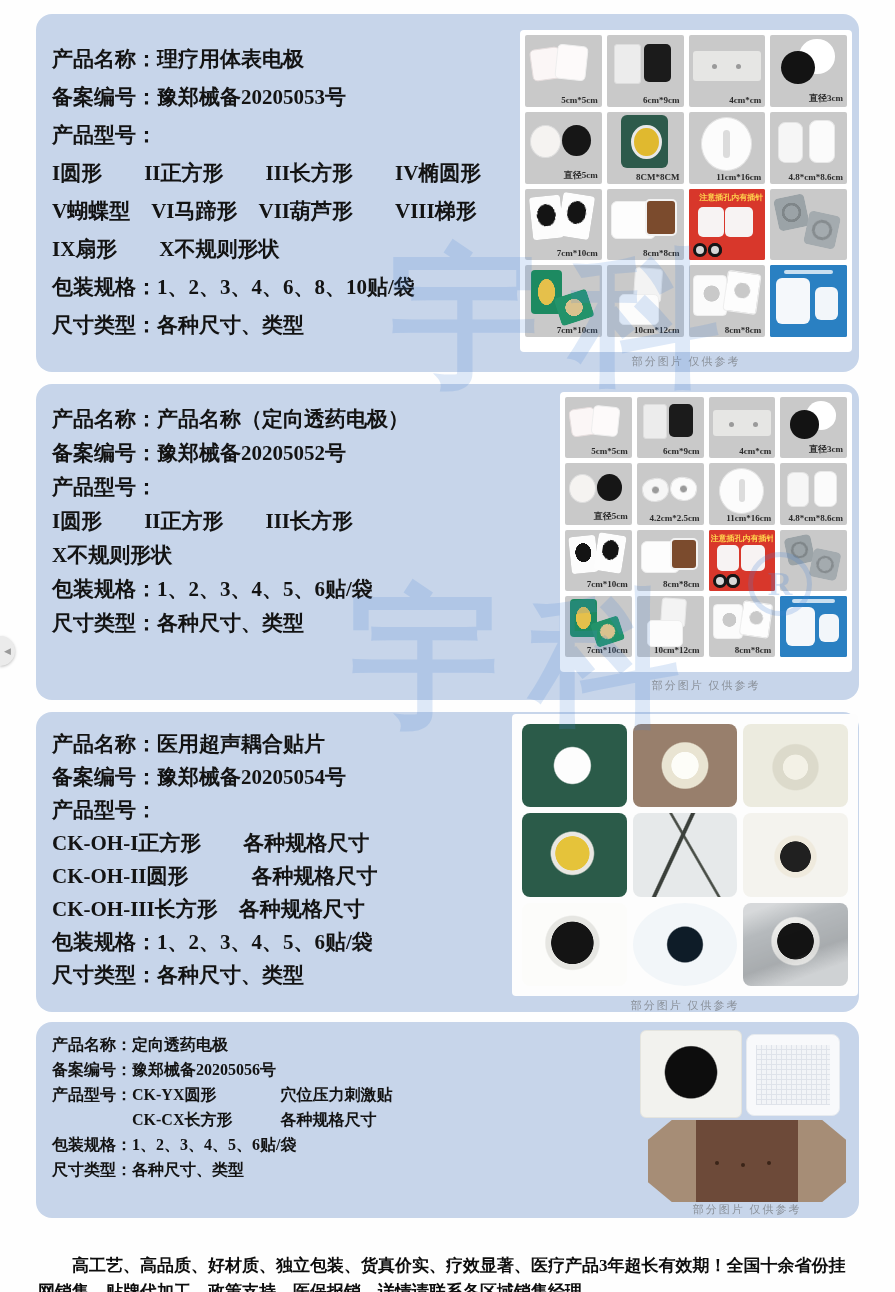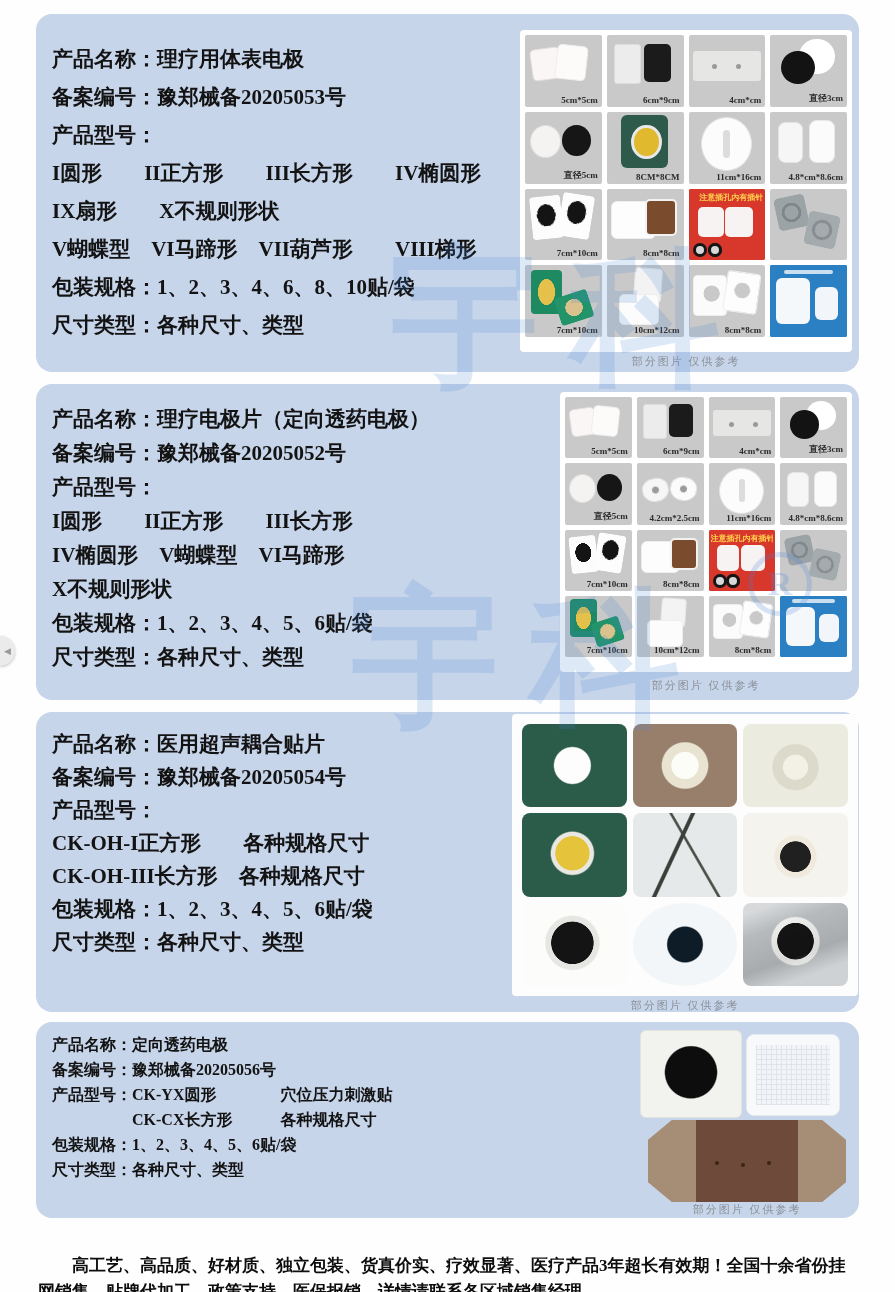--- a/index.html
+++ b/index.html
@@ -123,24 +123,24 @@
           <span class="tvalue">豫郑械备20205053号</span>
         </div>
         <div class="trow">
           <span class="tlabel">产品型号：</span>
           <span class="tvalue"></span>
         </div>
         <div class="trow">
           <span class="tvalue">I圆形　　II正方形　　III长方形　　IV椭圆形</span>
         </div>
         <div class="trow">
+          <span class="tvalue">V蝴蝶型　VI马蹄形　VII葫芦形　　VIII梯形</span>
+        </div>
+        <div class="trow">
           <span class="tvalue">IX扇形　　X不规则形状</span>
-        </div>
-        <div class="trow">
-          <span class="tvalue">V蝴蝶型　VI马蹄形　VII葫芦形　　VIII梯形</span>
         </div>
         <div class="trow">
           <span class="tlabel">包装规格：</span>
           <span class="tvalue">1、2、3、4、6、8、10贴/袋</span>
         </div>
         <div class="trow">
           <span class="tlabel">尺寸类型：</span>
           <span class="tvalue">各种尺寸、类型</span>
         </div>
       </div>
@@ -258,35 +258,32 @@
           </div>
         </div>
     </div>
     <div class="caption" style="left:484px;top:340px;width:332px;">部分图片 仅供参考</div>
   </section>
 
   <section class="card" style="top:384px;height:316px;">
     <div class="txt t2">
         <div class="trow">
           <span class="tlabel">产品名称：</span>
-          <span class="tvalue">理疗电极片（定向透药电极）</span>
+          <span class="tvalue">产品名称（定向透药电极）</span>
         </div>
         <div class="trow">
           <span class="tlabel">备案编号：</span>
           <span class="tvalue">豫郑械备20205052号</span>
         </div>
         <div class="trow">
           <span class="tlabel">产品型号：</span>
           <span class="tvalue"></span>
         </div>
         <div class="trow">
           <span class="tvalue">I圆形　　II正方形　　III长方形</span>
-        </div>
-        <div class="trow">
-          <span class="tvalue">IV椭圆形　V蝴蝶型　VI马蹄形</span>
         </div>
         <div class="trow">
           <span class="tvalue">X不规则形状</span>
         </div>
         <div class="trow">
           <span class="tlabel">包装规格：</span>
           <span class="tvalue">1、2、3、4、5、6贴/袋</span>
         </div>
         <div class="trow">
           <span class="tlabel">尺寸类型：</span>
@@ -419,20 +416,23 @@
         <div class="trow">
           <span class="tlabel">备案编号：</span>
           <span class="tvalue">豫郑械备20205054号</span>
         </div>
         <div class="trow">
           <span class="tlabel">产品型号：</span>
           <span class="tvalue"></span>
         </div>
         <div class="trow">
           <span class="tvalue">CK-OH-I正方形　　各种规格尺寸</span>
+        </div>
+        <div class="trow">
+          <span class="tvalue">CK-OH-II圆形　　　各种规格尺寸</span>
         </div>
         <div class="trow">
           <span class="tvalue">CK-OH-III长方形　各种规格尺寸</span>
         </div>
         <div class="trow">
           <span class="tlabel">包装规格：</span>
           <span class="tvalue">1、2、3、4、5、6贴/袋</span>
         </div>
         <div class="trow">
           <span class="tlabel">尺寸类型：</span>

